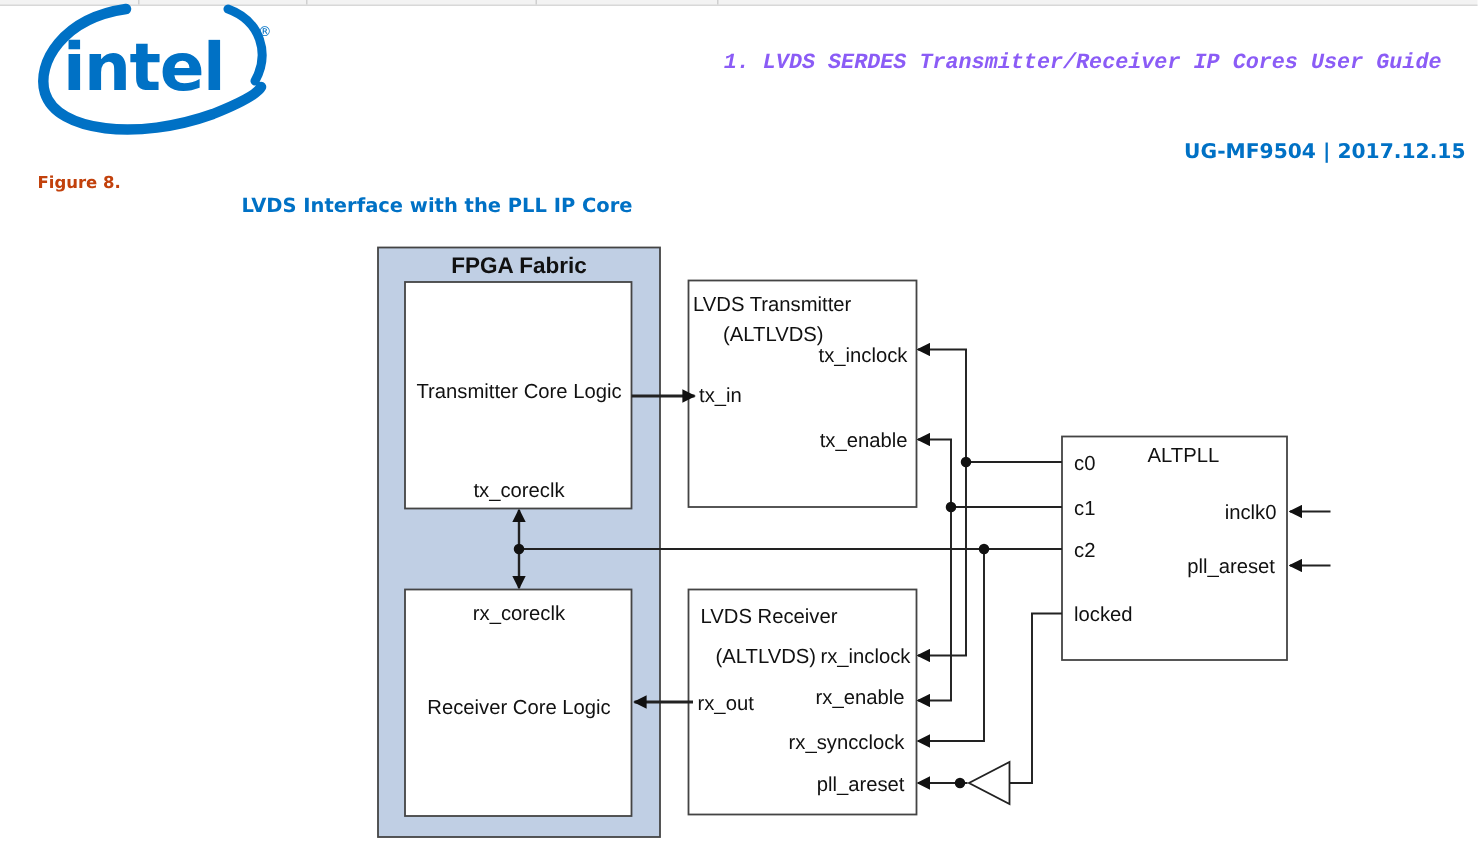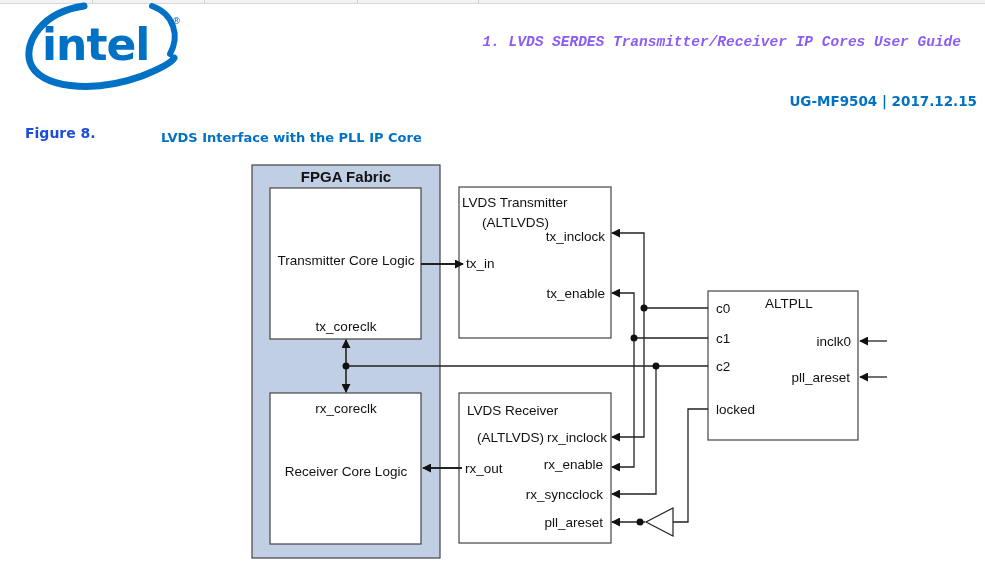--- a/index.html
+++ b/index.html
@@ -2,21 +2,21 @@
 <html><head>
 <meta charset="utf-8">
 <style>
   html, body { margin: 0; padding: 0; background: #ffffff; }
   body { width: 985px; height: 572px; position: relative; overflow: hidden; font-family: "DejaVu Sans", sans-serif; }
   .topstrip { position: absolute; left: 0; top: 0; width: 985px; height: 3px; border-bottom: 1px solid #d8d8d8; background: #f3f3f3; }
   .topstrip span { position: absolute; top: 0; width: 1px; height: 3px; background: #d0d0d0; }
   .logo { position: absolute; left: 22px; top: 2px; width: 160px; height: 90px; }
   .doc-title { position: absolute; right: 24px; top: 34px; font-family: Liberation Mono, monospace; font-weight: bold; font-style: italic; font-size: 14.5px; color: #8b5cf6; white-space: nowrap; }
   .doc-id { position: absolute; right: 8px; top: 62px; font-family: "DejaVu Sans", sans-serif; font-weight: bold; font-size: 13.5px; color: #0071c5; white-space: nowrap; margin-top: 31px; }
-  .fig-label { position: absolute; left: 25px; top: 125px; font-weight: bold; font-size: 14px; color: #1d4ed8; }
+  .fig-label { position: absolute; left: 25px; top: 115px; font-weight: bold; font-size: 11px; color: #c2410c; }
   .fig-title { position: absolute; left: 161px; top: 130px; font-weight: bold; font-size: 13px; color: #0071c5; white-space: nowrap; }
   svg.diagram { position: absolute; left: 0; top: 0; }
   svg text { font-family: "Liberation Sans", sans-serif; font-size: 13.5px; fill: #111; }
   svg text.bold { font-weight: bold; font-size: 15px; }
 </style>
 </head>
 <body>
 
 <div class="topstrip">
   <span style="left:92px"></span>

